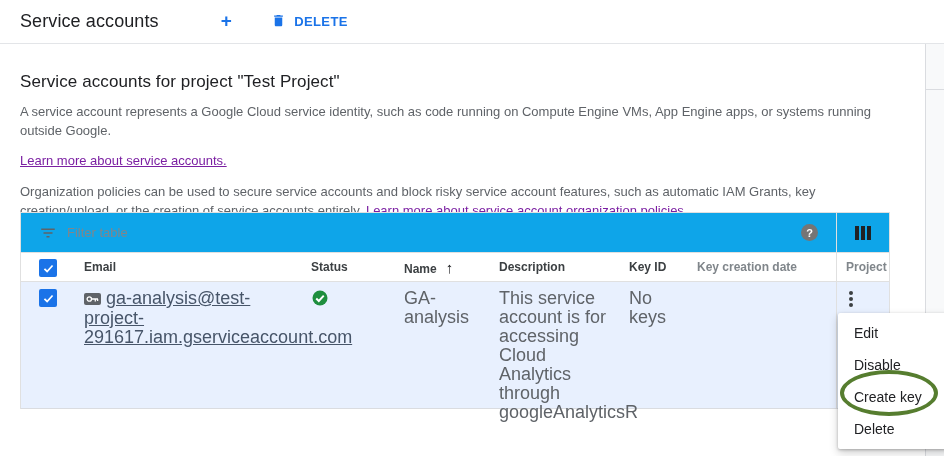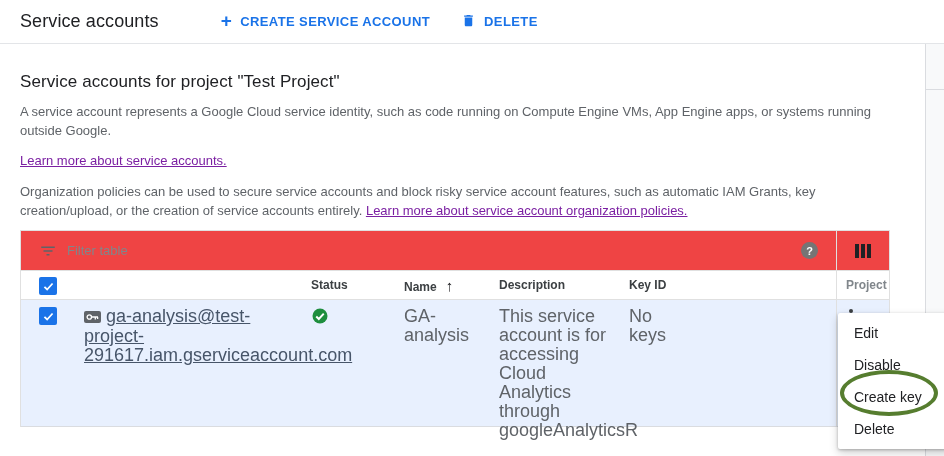--- a/index.html
+++ b/index.html
@@ -59,24 +59,23 @@
     max-width: 866px;
   }
   .para a { color: #7b1fa2; text-decoration: underline; }
   .block-link { display: table; margin-top: 11px; }
   .para-2 { margin-top: 12px; }
 
   
   .card {
     position: absolute; top: 168px; left: 20px;
     width: 870px;
-    background: #ef4444;
+    background: #0ea5e9;
     border: 1px solid #e0e0e0;
     border-bottom: none;
-    margin-top: 18px;
   }
   .filter-bar { position: relative; height: 39px; }
   .filter-icon { position: absolute; left: 18px; top: 11px; }
   .filter-input {
     position: absolute; left: 46px; top: 6px;
     width: 380px; height: 26px;
     border: none; outline: none; background: transparent;
     font-family: inherit; font-size: 13px; color: #202124;
   }
   .filter-input::placeholder { color: #80868b; opacity: 1; }
@@ -170,21 +169,20 @@
 </style>
 </head>
 <body>
 
 <div class="screen">
 
   <header class="topbar">
     <h1 class="page-title">Service accounts</h1>
     <button class="txt-btn btn-create">
       <span class="plus-glyph">+</span>
-      <span>CREATE SERVICE ACCOUNT</span>
     </button>
     <button class="txt-btn btn-delete">
       <span class="trash-svg"><svg width="15" height="15" viewBox="0 0 24 24" fill="#1a73e8">
             <path d="M6 19c0 1.1.9 2 2 2h8c1.1 0 2-.9 2-2V7H6v12zM19 4h-3.5l-1-1h-5l-1 1H5v2h14V4z"></path>
           </svg></span>
       <span>DELETE</span>
     </button>
   </header>
 
   <div class="right-rail">
@@ -227,24 +225,26 @@
       </div>
 
       <div class="thead">
         <span class="cell c-check">
           <span class="checkbox">
             <svg width="13" height="13" viewBox="0 0 24 24">
                 <path fill="none" stroke="#fff" stroke-width="3.2" d="M4.5 12.5l5 5 10-11"></path>
               </svg>
           </span>
         </span>
+        <span class="cell c-email">Email</span>
         <span class="cell c-status">Status</span>
         <span class="cell c-name"><span>Name</span><span class="sort-arrow">↑</span></span>
         <span class="cell c-desc">Description</span>
         <span class="cell c-keyid">Key ID</span>
+        <span class="cell c-keydate muted-head">Key creation date</span>
         <span class="vline"></span>
         <span class="cell c-actions muted-head">Project</span>
       </div>
 
       <div class="trow">
         <span class="cell c-check">
           <span class="checkbox">
             <svg width="13" height="13" viewBox="0 0 24 24">
                 <path fill="none" stroke="#fff" stroke-width="3.2" d="M4.5 12.5l5 5 10-11"></path>
               </svg>

